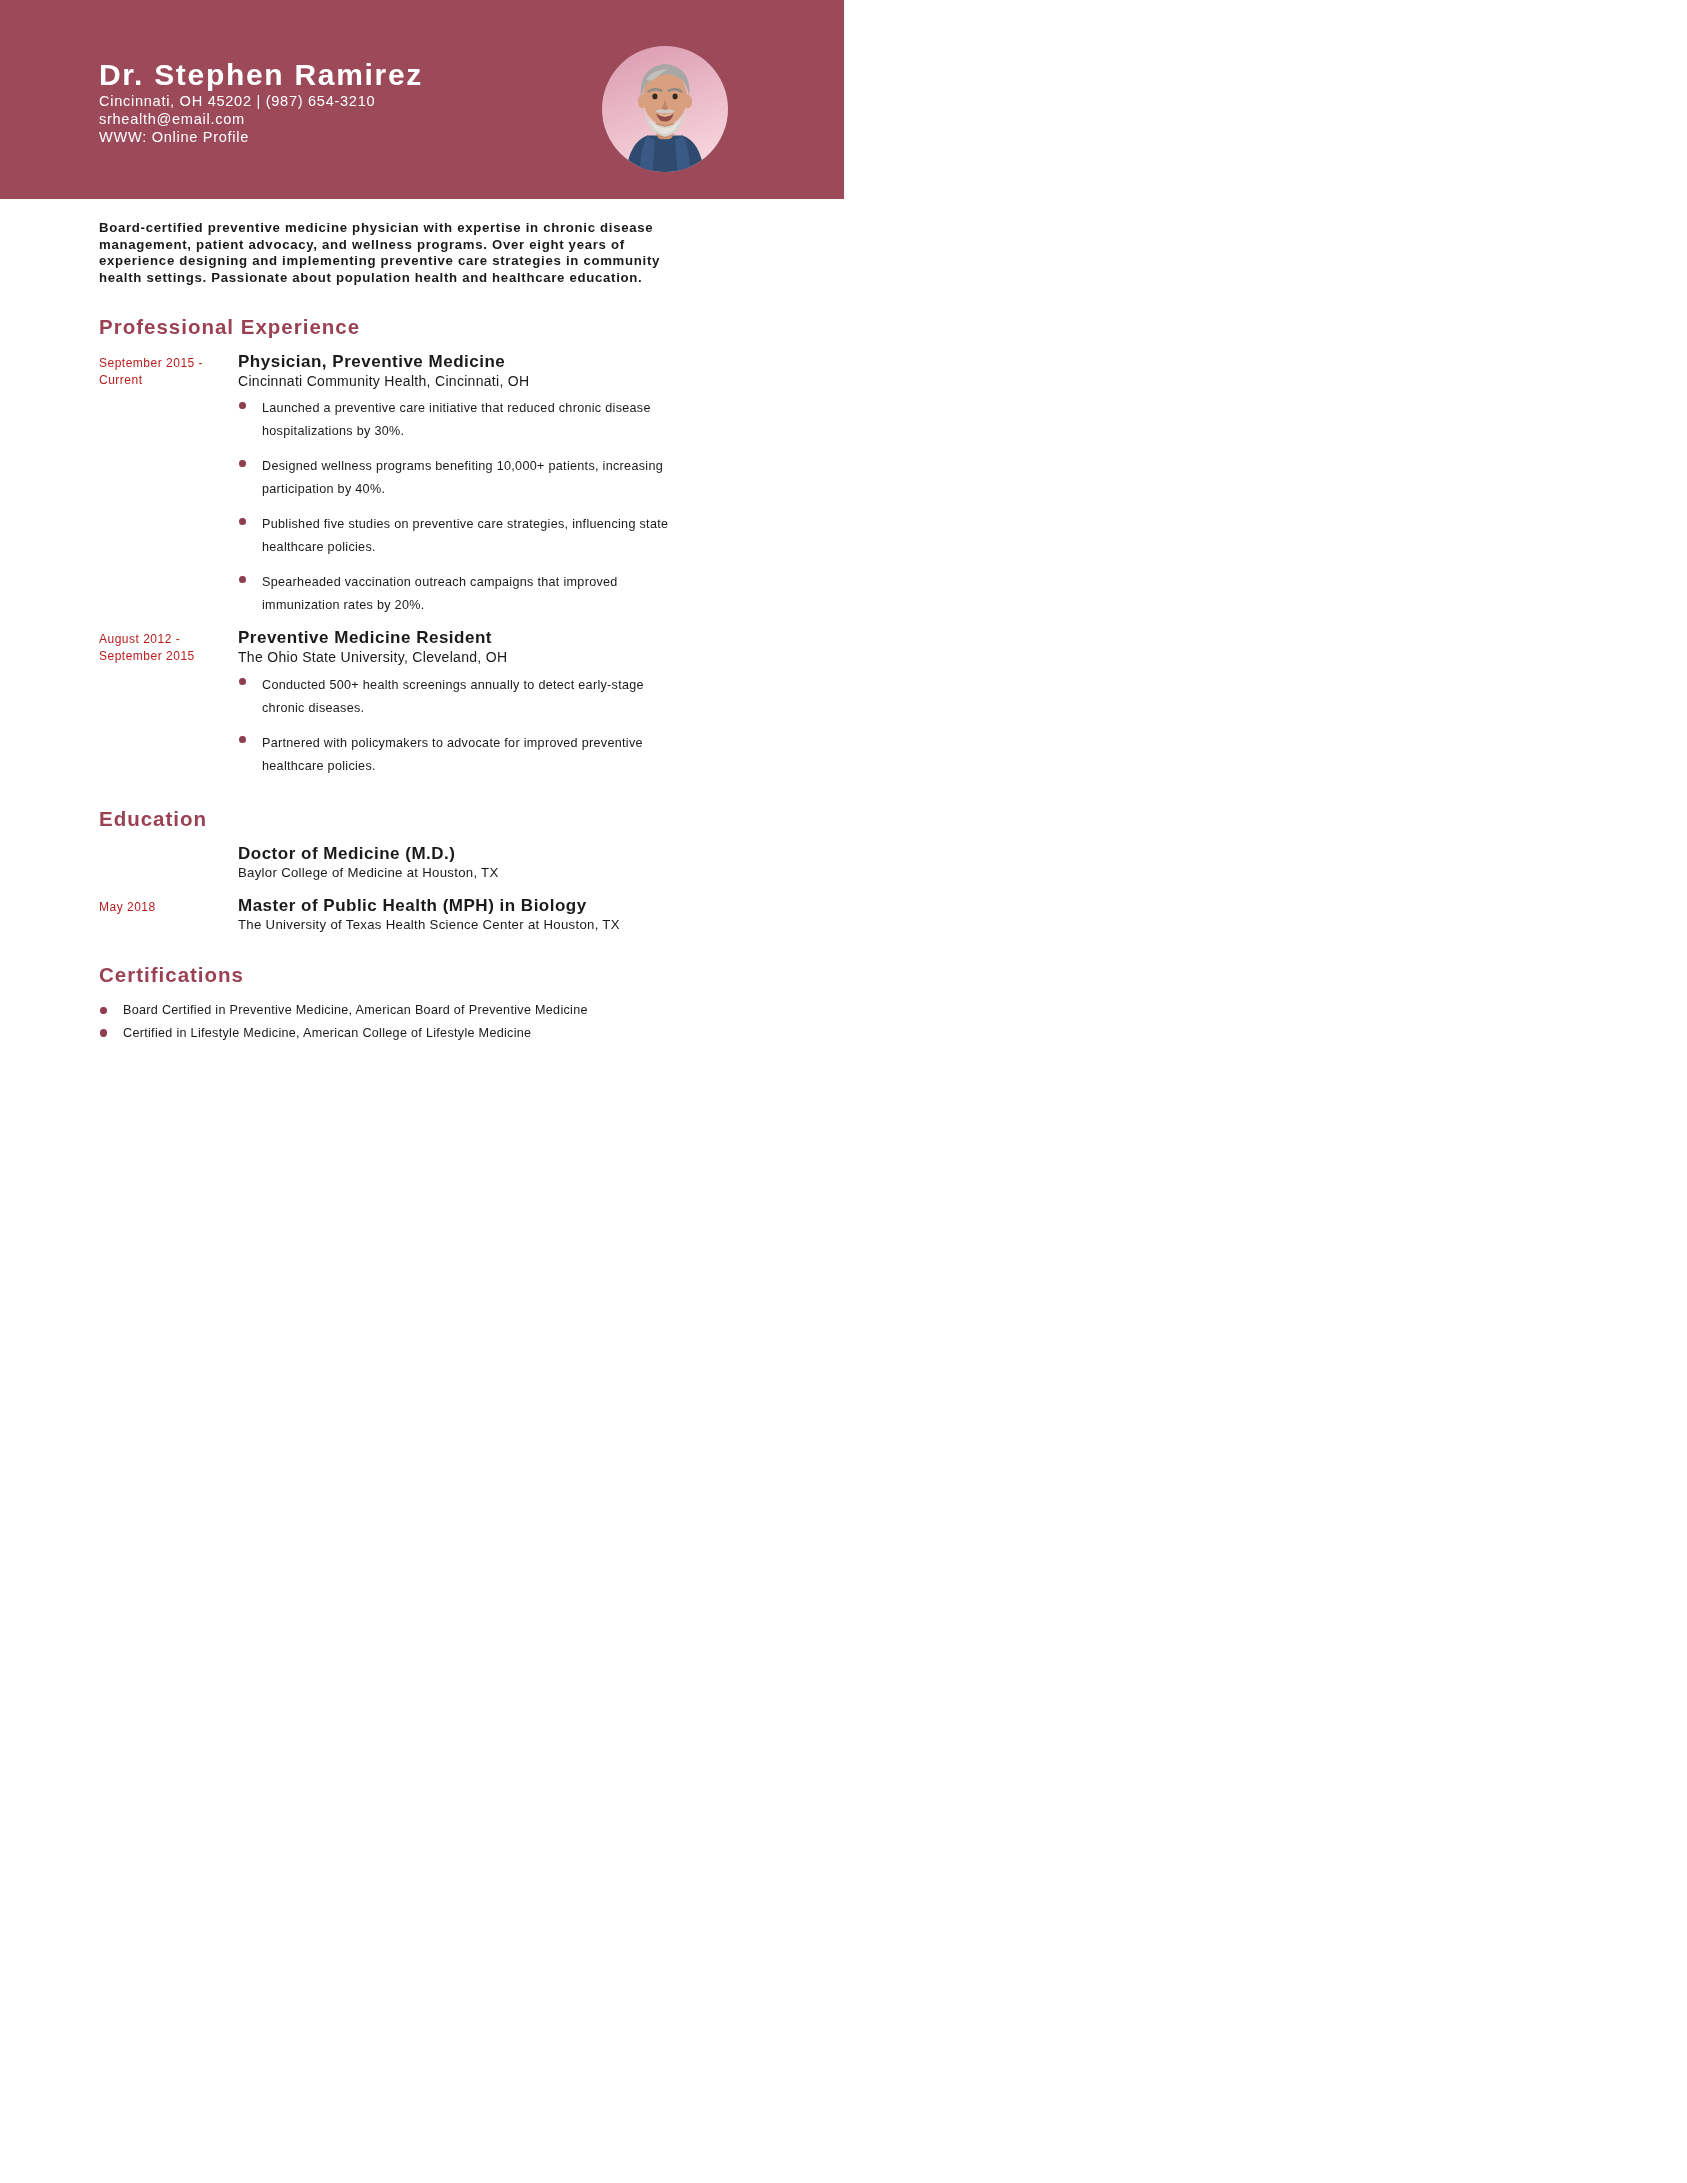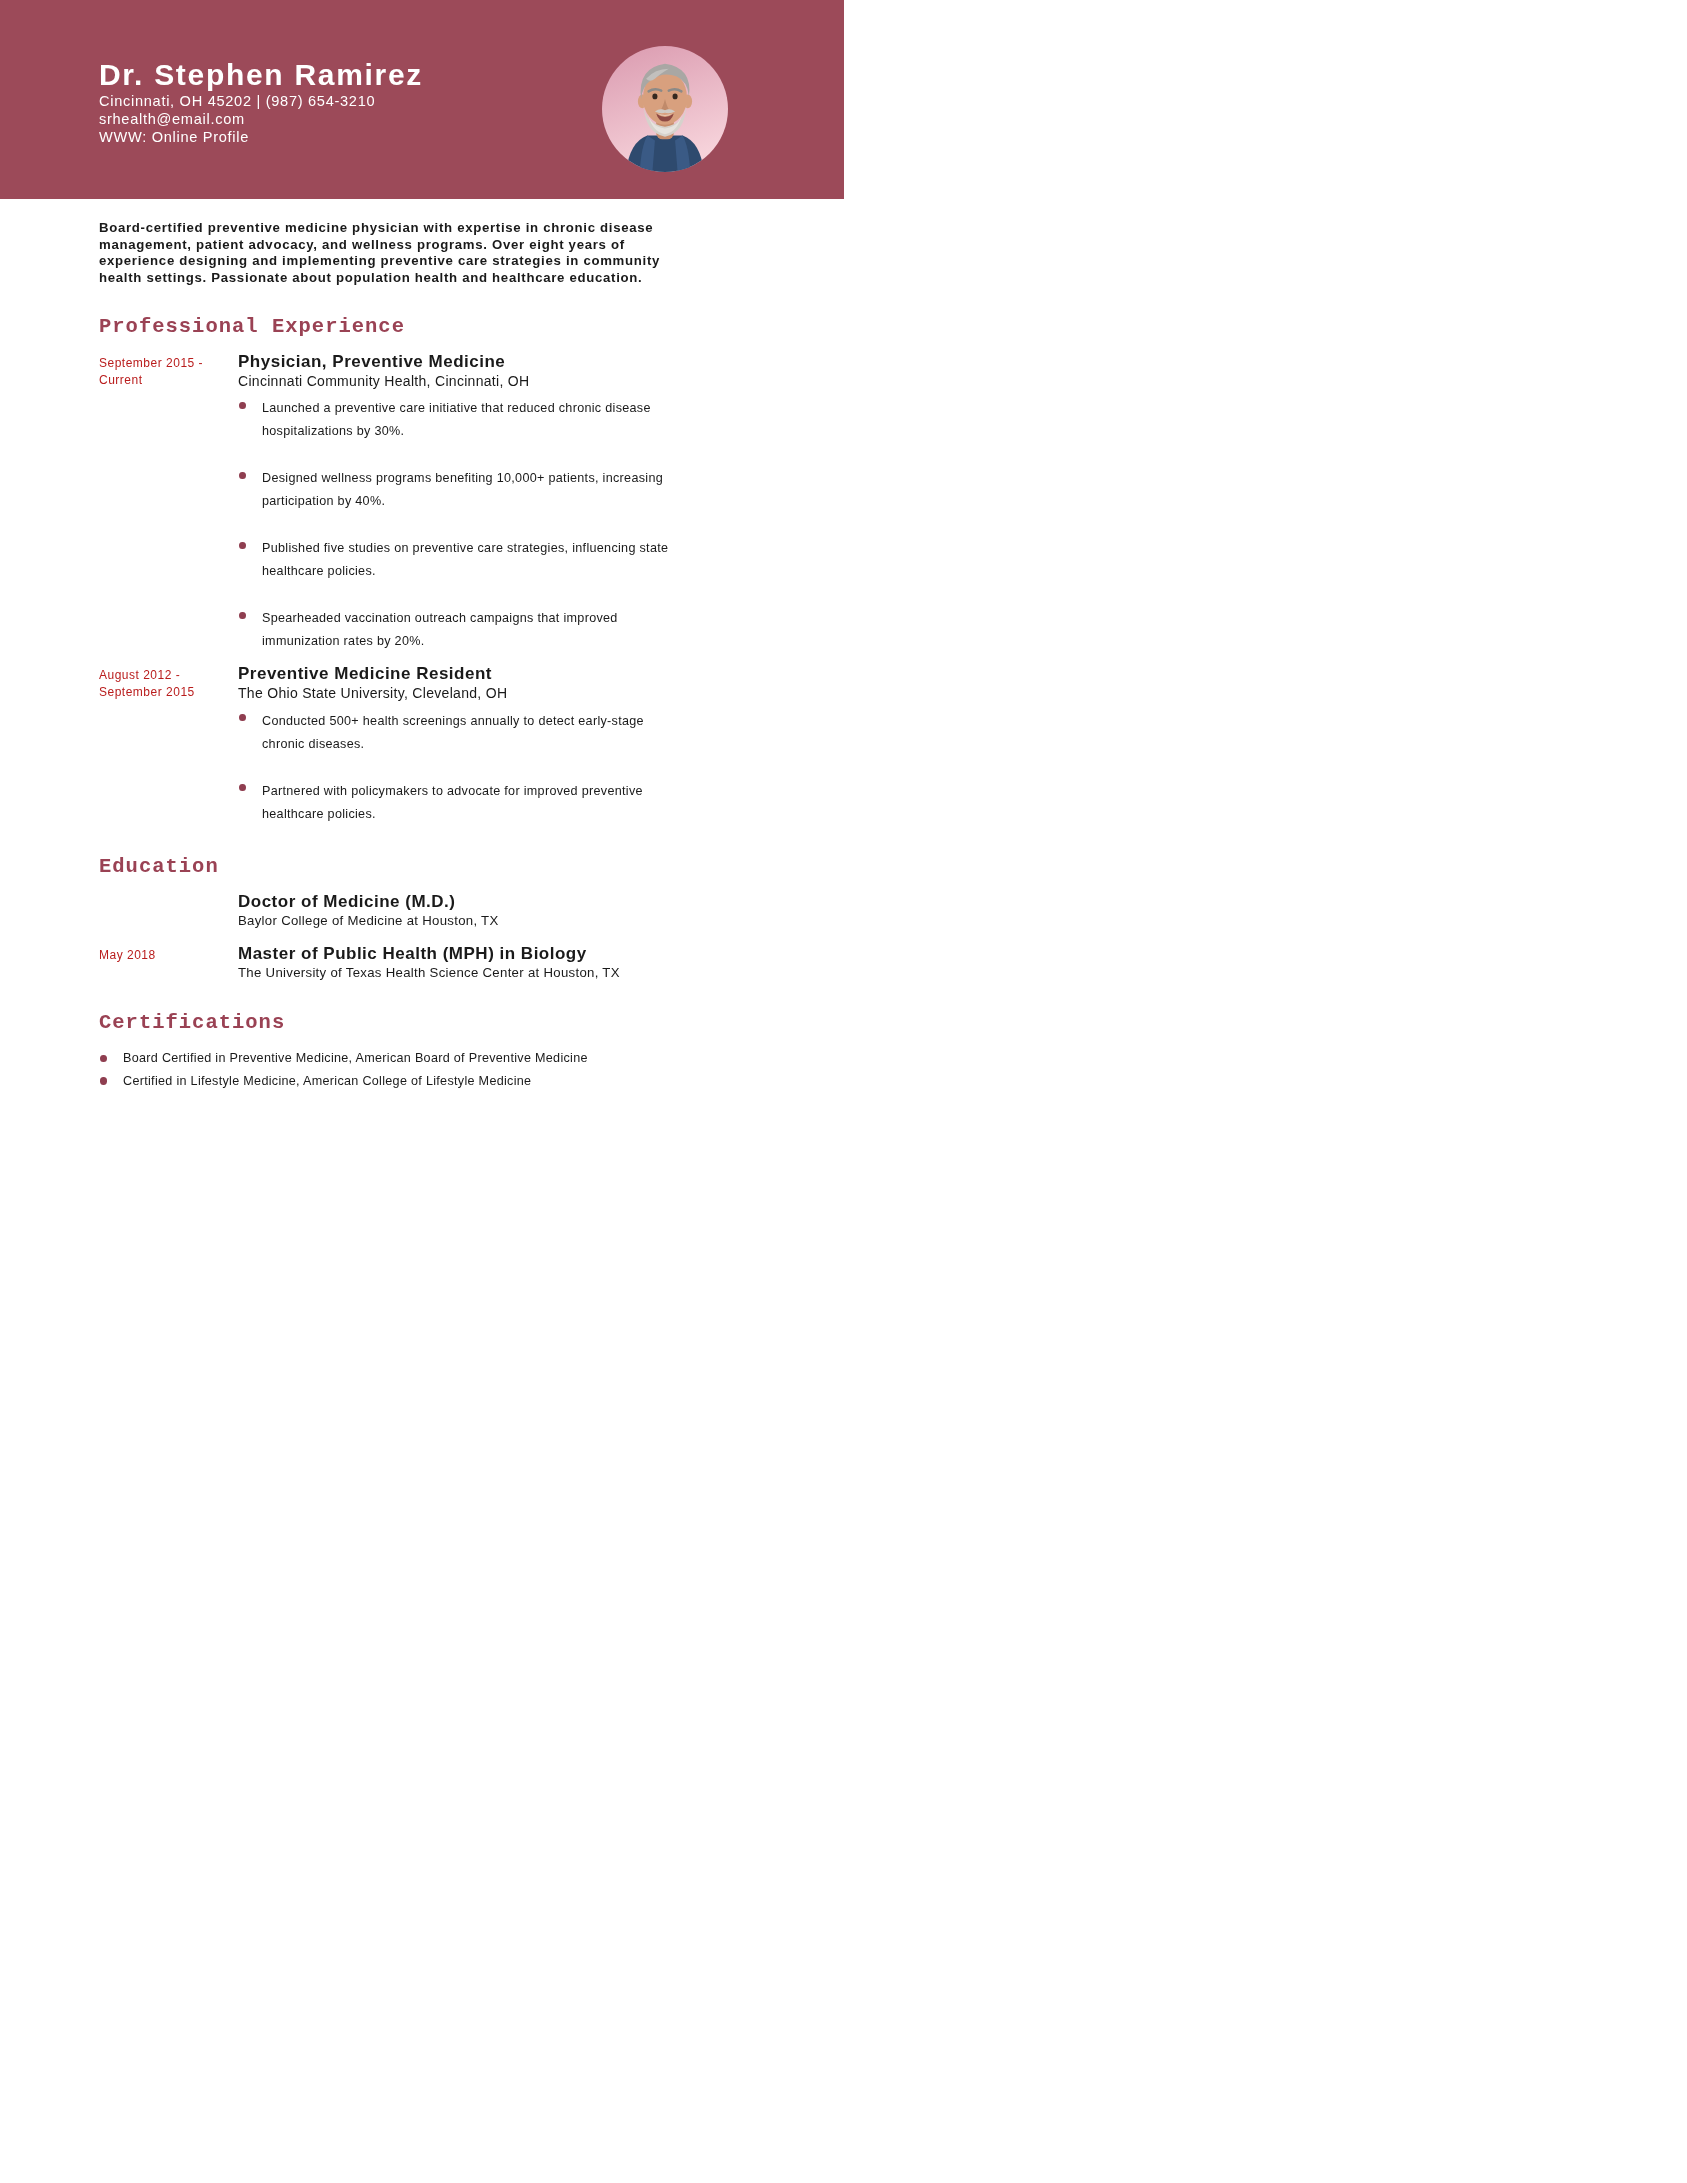--- a/index.html
+++ b/index.html
@@ -67,21 +67,20 @@
     letter-spacing: 0.7px;
     white-space: pre-line;
   }
   h2.section-heading {
     margin-top: 29px;
     color: #9A4254;
     font-size: 20.5px;
     font-weight: bold;
     letter-spacing: 1px;
     line-height: 24px;
-    font-family: Liberation Mono, monospace;
   }
   .entry {
     display: grid;
     grid-template-columns: 139px 1fr;
   }
   .entry .dates {
     font-size: 12px;
     line-height: 16.5px;
     letter-spacing: 0.5px;
     color: #b91c1c;
@@ -110,21 +109,21 @@
     margin-top: 7.3px;
   }
   ul.bullets li {
     position: relative;
     padding-left: 24px;
     font-size: 12.6px;
     line-height: 23px;
     letter-spacing: 0.3px;
     white-space: pre-line;
   }
-  ul.bullets li + li { margin-top: 24px; }
+  ul.bullets li + li { margin-top: 12px; }
   ul.bullets li::before {
     content: "";
     position: absolute;
     left: 1.3px;
     top: 4.6px;
     width: 6.6px;
     height: 7.3px;
     border-radius: 50%;
     background: #8F3E50;
   }

